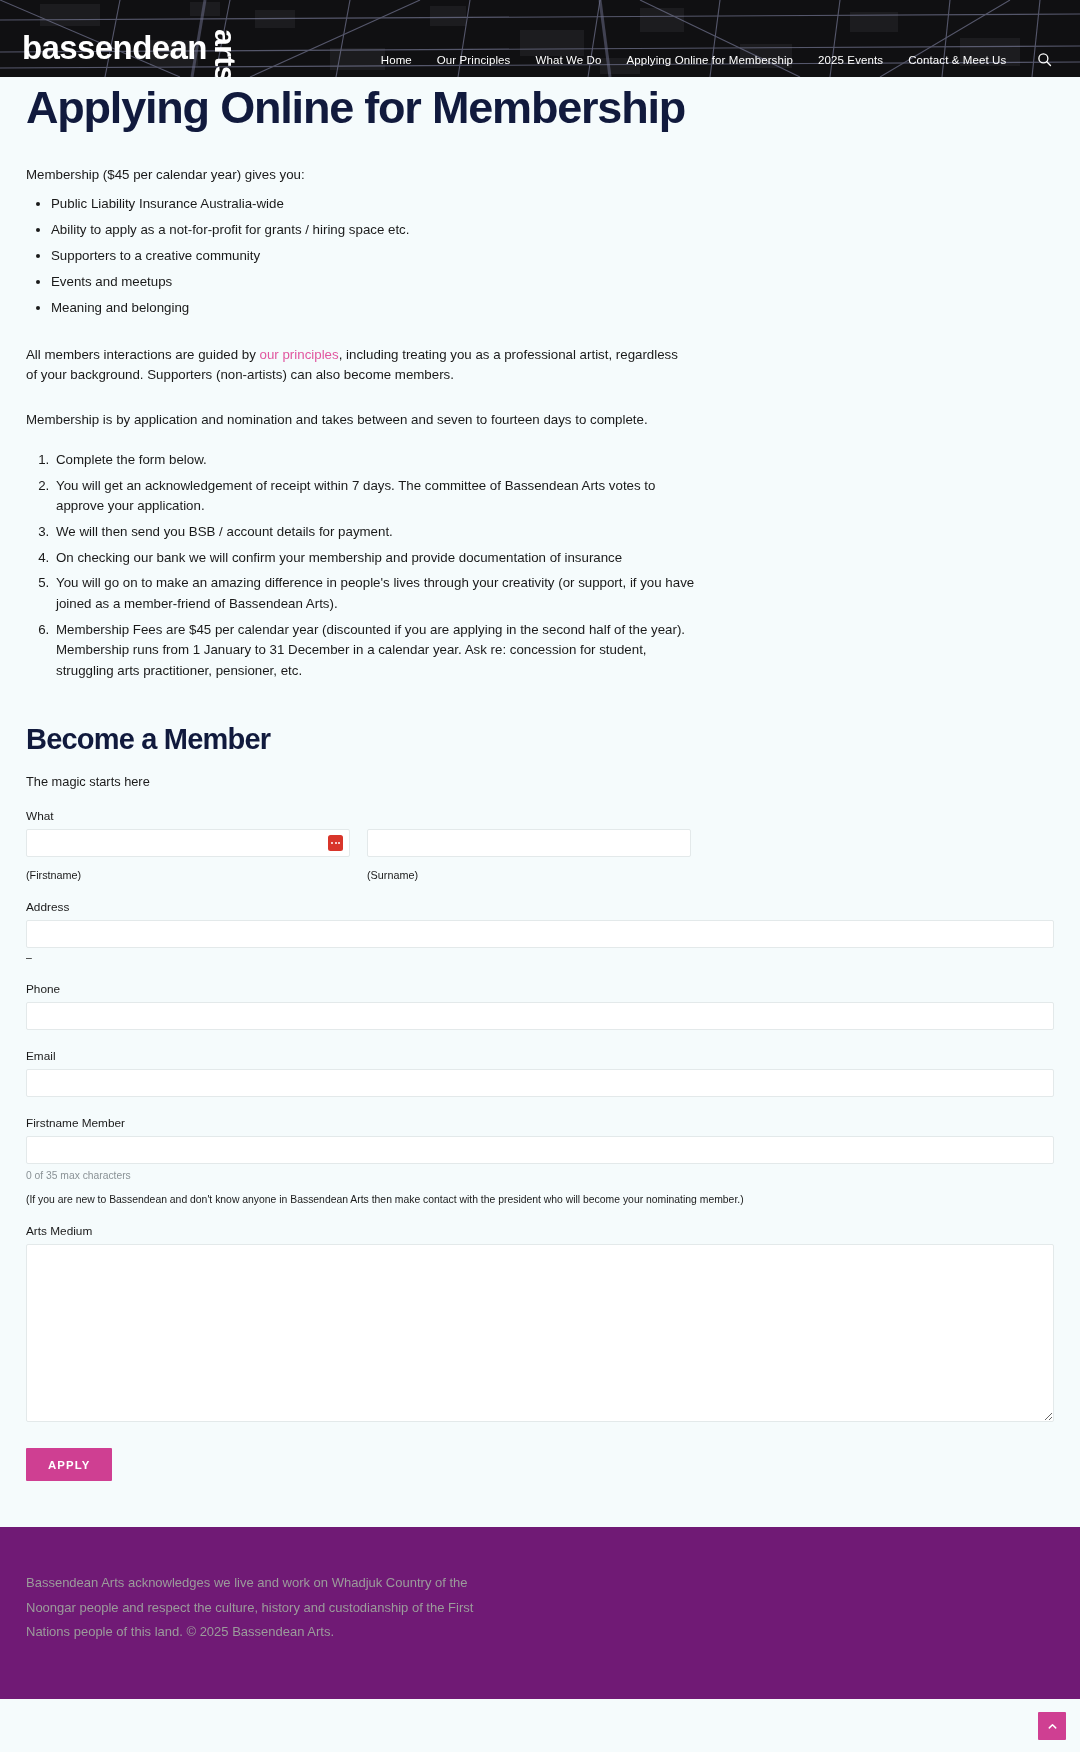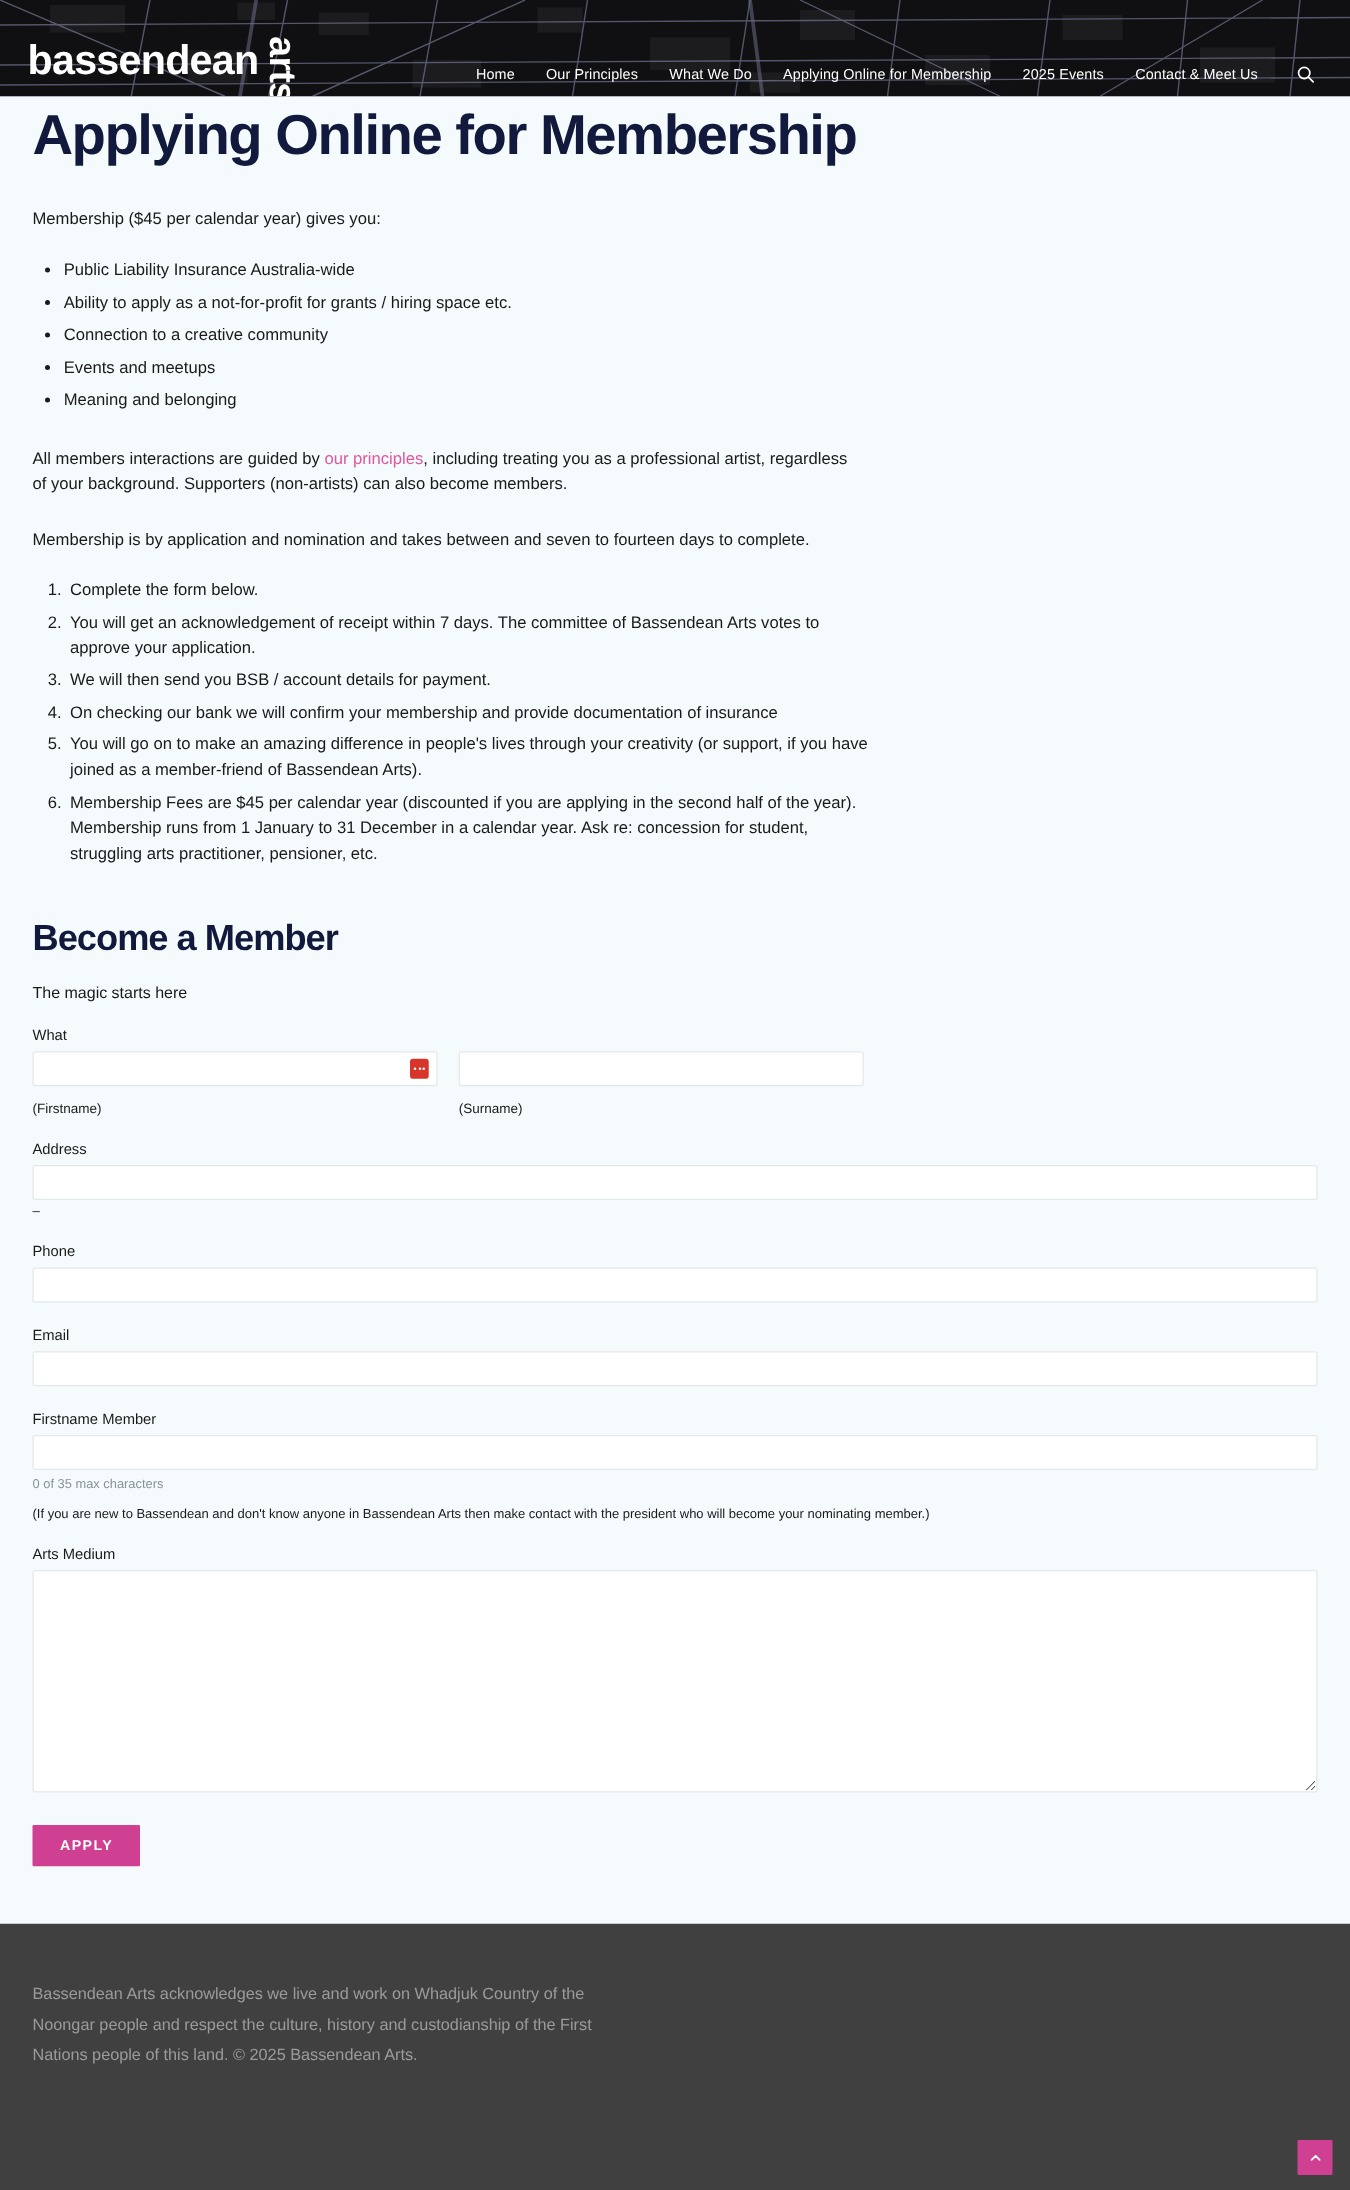--- a/index.html
+++ b/index.html
@@ -116,21 +116,21 @@
 
   p.body-text, li.body-text {
     font-size: 13.3px;
     line-height: 1.52;
     color: #1a1a1a;
   }
 
   p.intro { margin-top: 32px; }
 
   ul.benefits {
-    margin-top: 20px;
+    margin-top: 8px;
     padding-left: 25px;
   }
   ul.benefits li {
     font-size: 13.3px;
     color: #1a1a1a;
     line-height: 1.55;
     margin-bottom: 5.5px;
   }
 
   p.guided { margin-top: 26px; max-width: 660px; }
@@ -275,22 +275,22 @@
     padding: 0 22px;
     height: 33px;
     cursor: pointer;
     font-family: "Liberation Sans", sans-serif;
     border-radius: 1px;
   }
 
   
   .site-footer {
     margin-top: 46px;
-    background: #404040;
-    height: 224px;
+    background: #701a75;
+    height: 172px;
     padding: 44px 26px 0 26px;
   }
   .footer-text {
     color: #9b9b9b;
     font-size: 13px;
     line-height: 1.88;
     max-width: 460px;
   }
 
   .back-to-top {
@@ -380,21 +380,21 @@
 
   <main class="content">
 
     <h1 class="page-title">Applying Online for Membership</h1>
 
     <p class="body-text intro">Membership ($45 per calendar year) gives you:</p>
 
     <ul class="benefits">
       <li>Public Liability Insurance Australia-wide</li>
       <li>Ability to apply as a not-for-profit for grants / hiring space etc.</li>
-      <li>Connection to a creative community</li>
+      <li>Supporters to a creative community</li>
       <li>Events and meetups</li>
       <li>Meaning and belonging</li>
     </ul>
 
     <p class="body-text guided"><span>All members interactions are guided by </span><a class="pink-link" href="#">our principles</a><span>, including treating you as a professional artist, regardless of your background. Supporters (non-artists) can also become members.</span></p>
 
     <p class="body-text process">Membership is by application and nomination and takes between and seven to fourteen days to complete.</p>
 
     <ol class="steps">
       <li>Complete the form below.</li>

